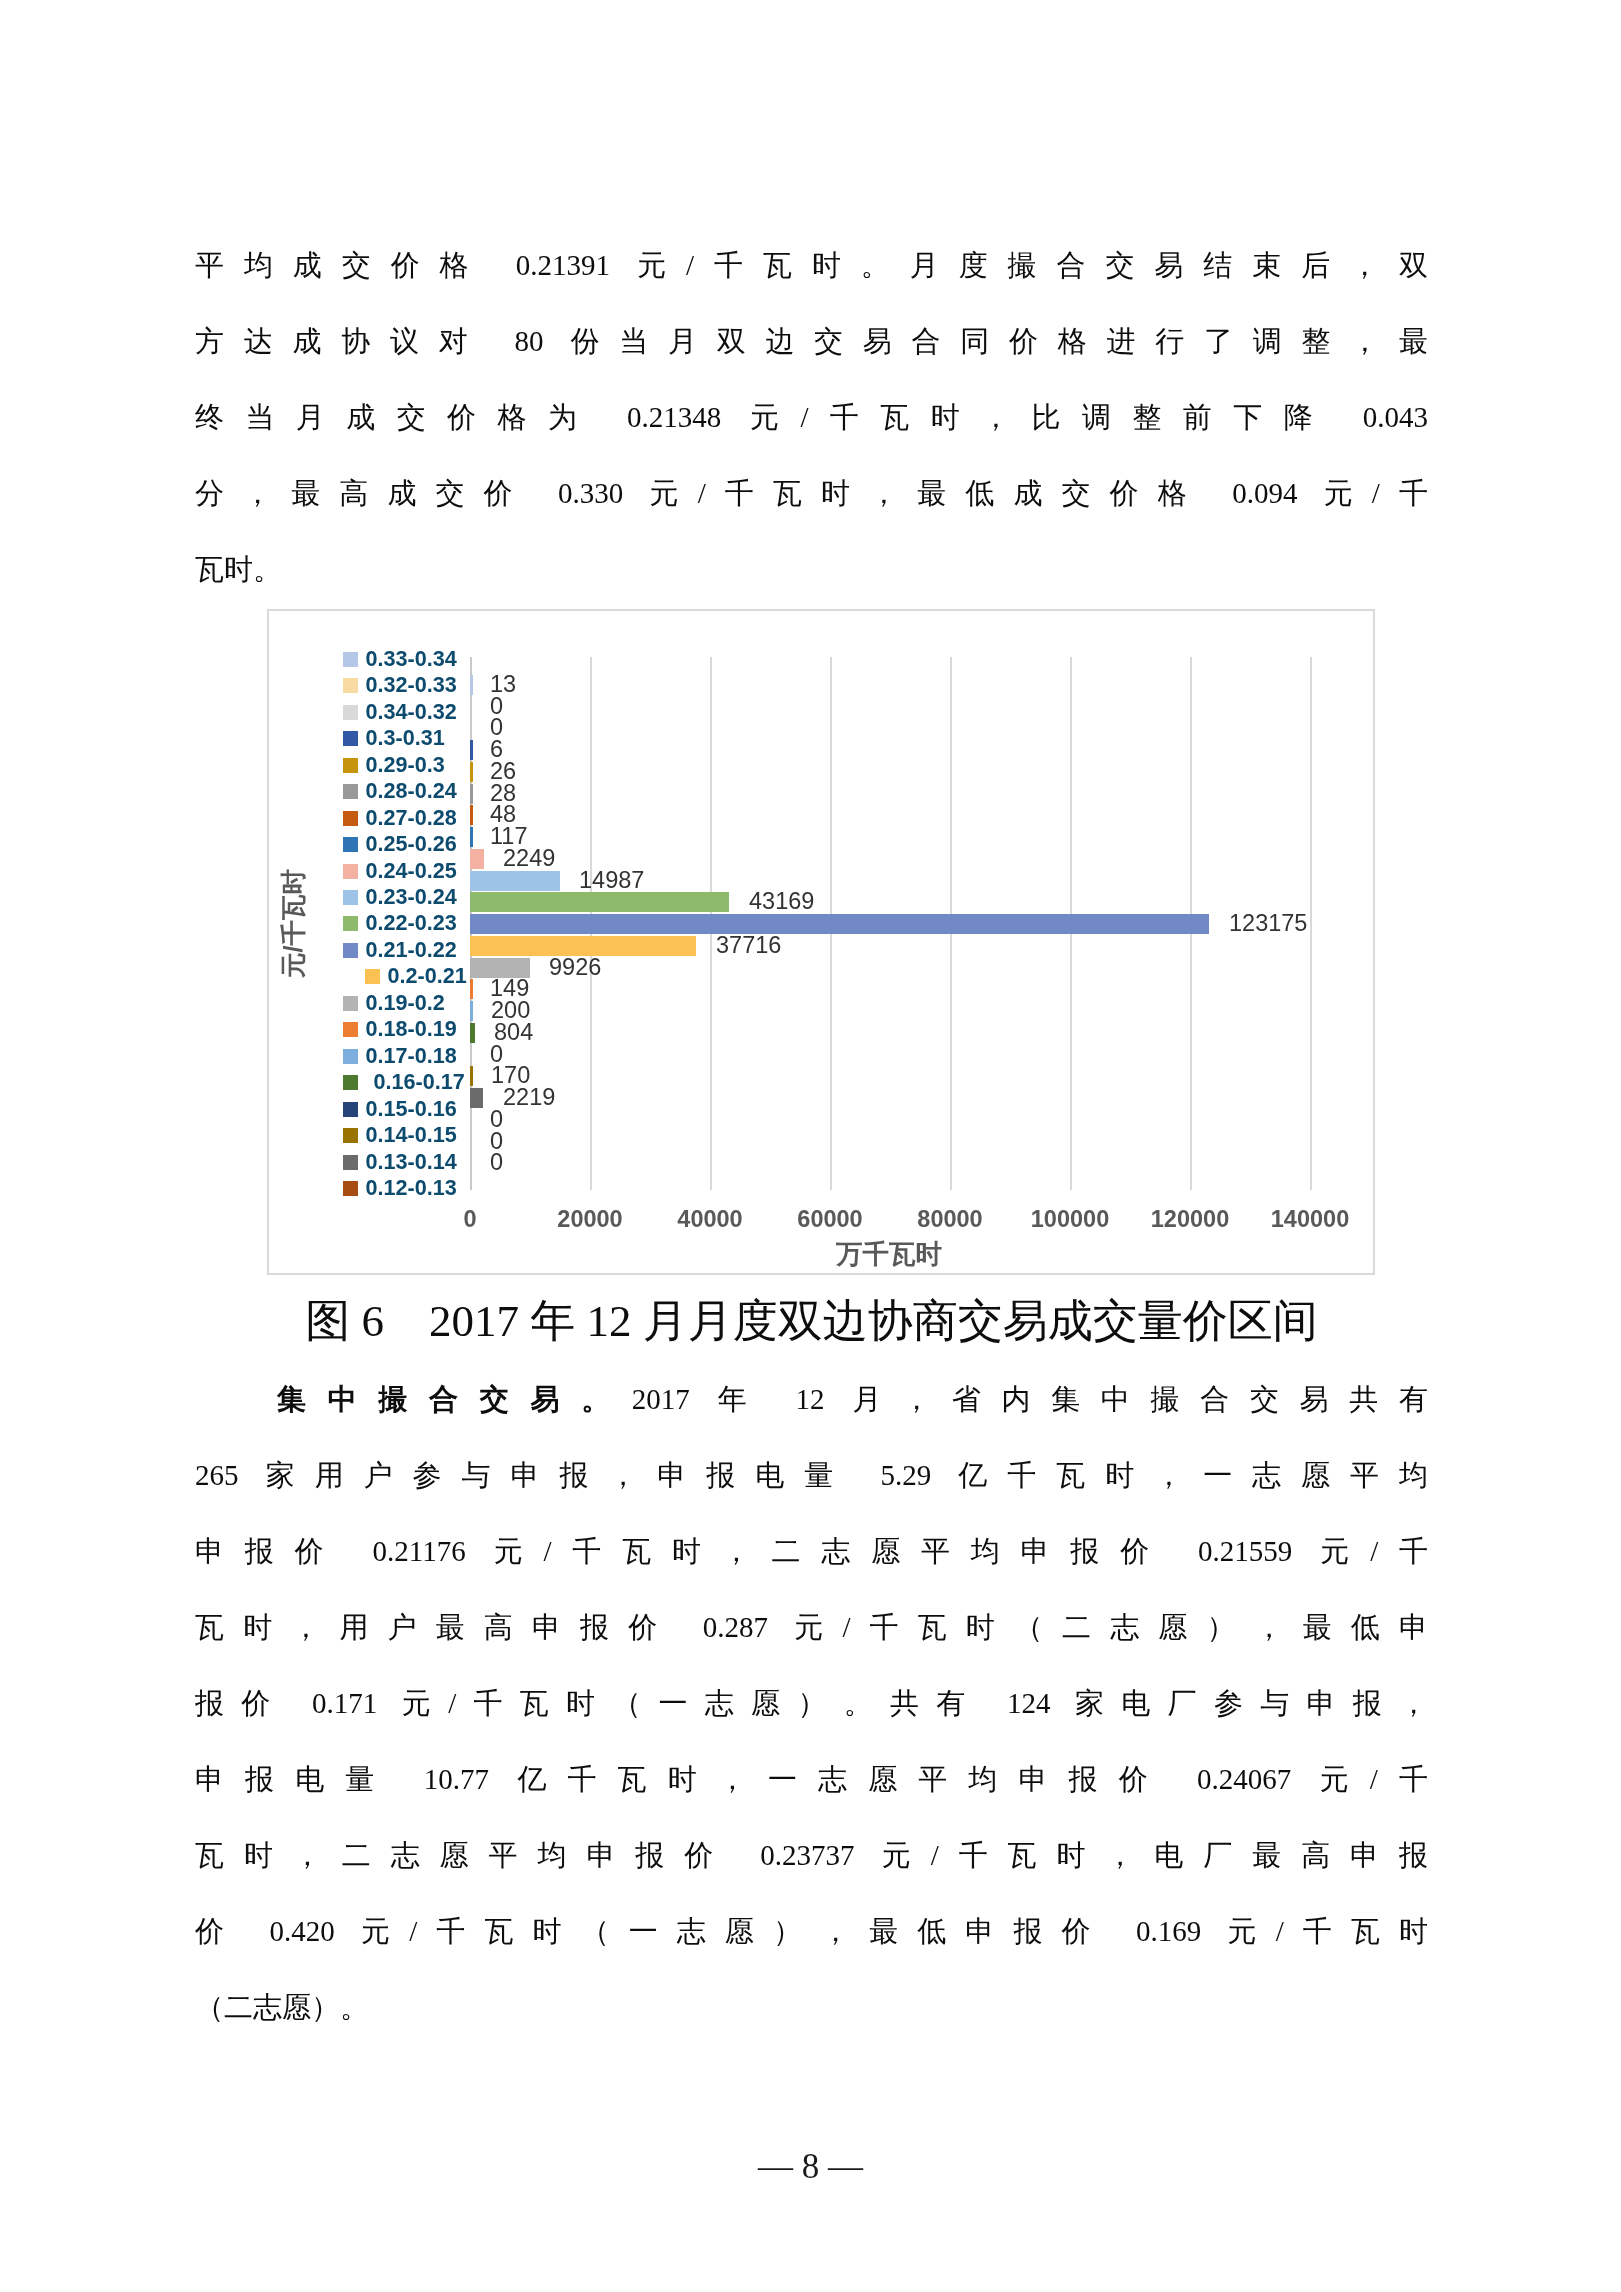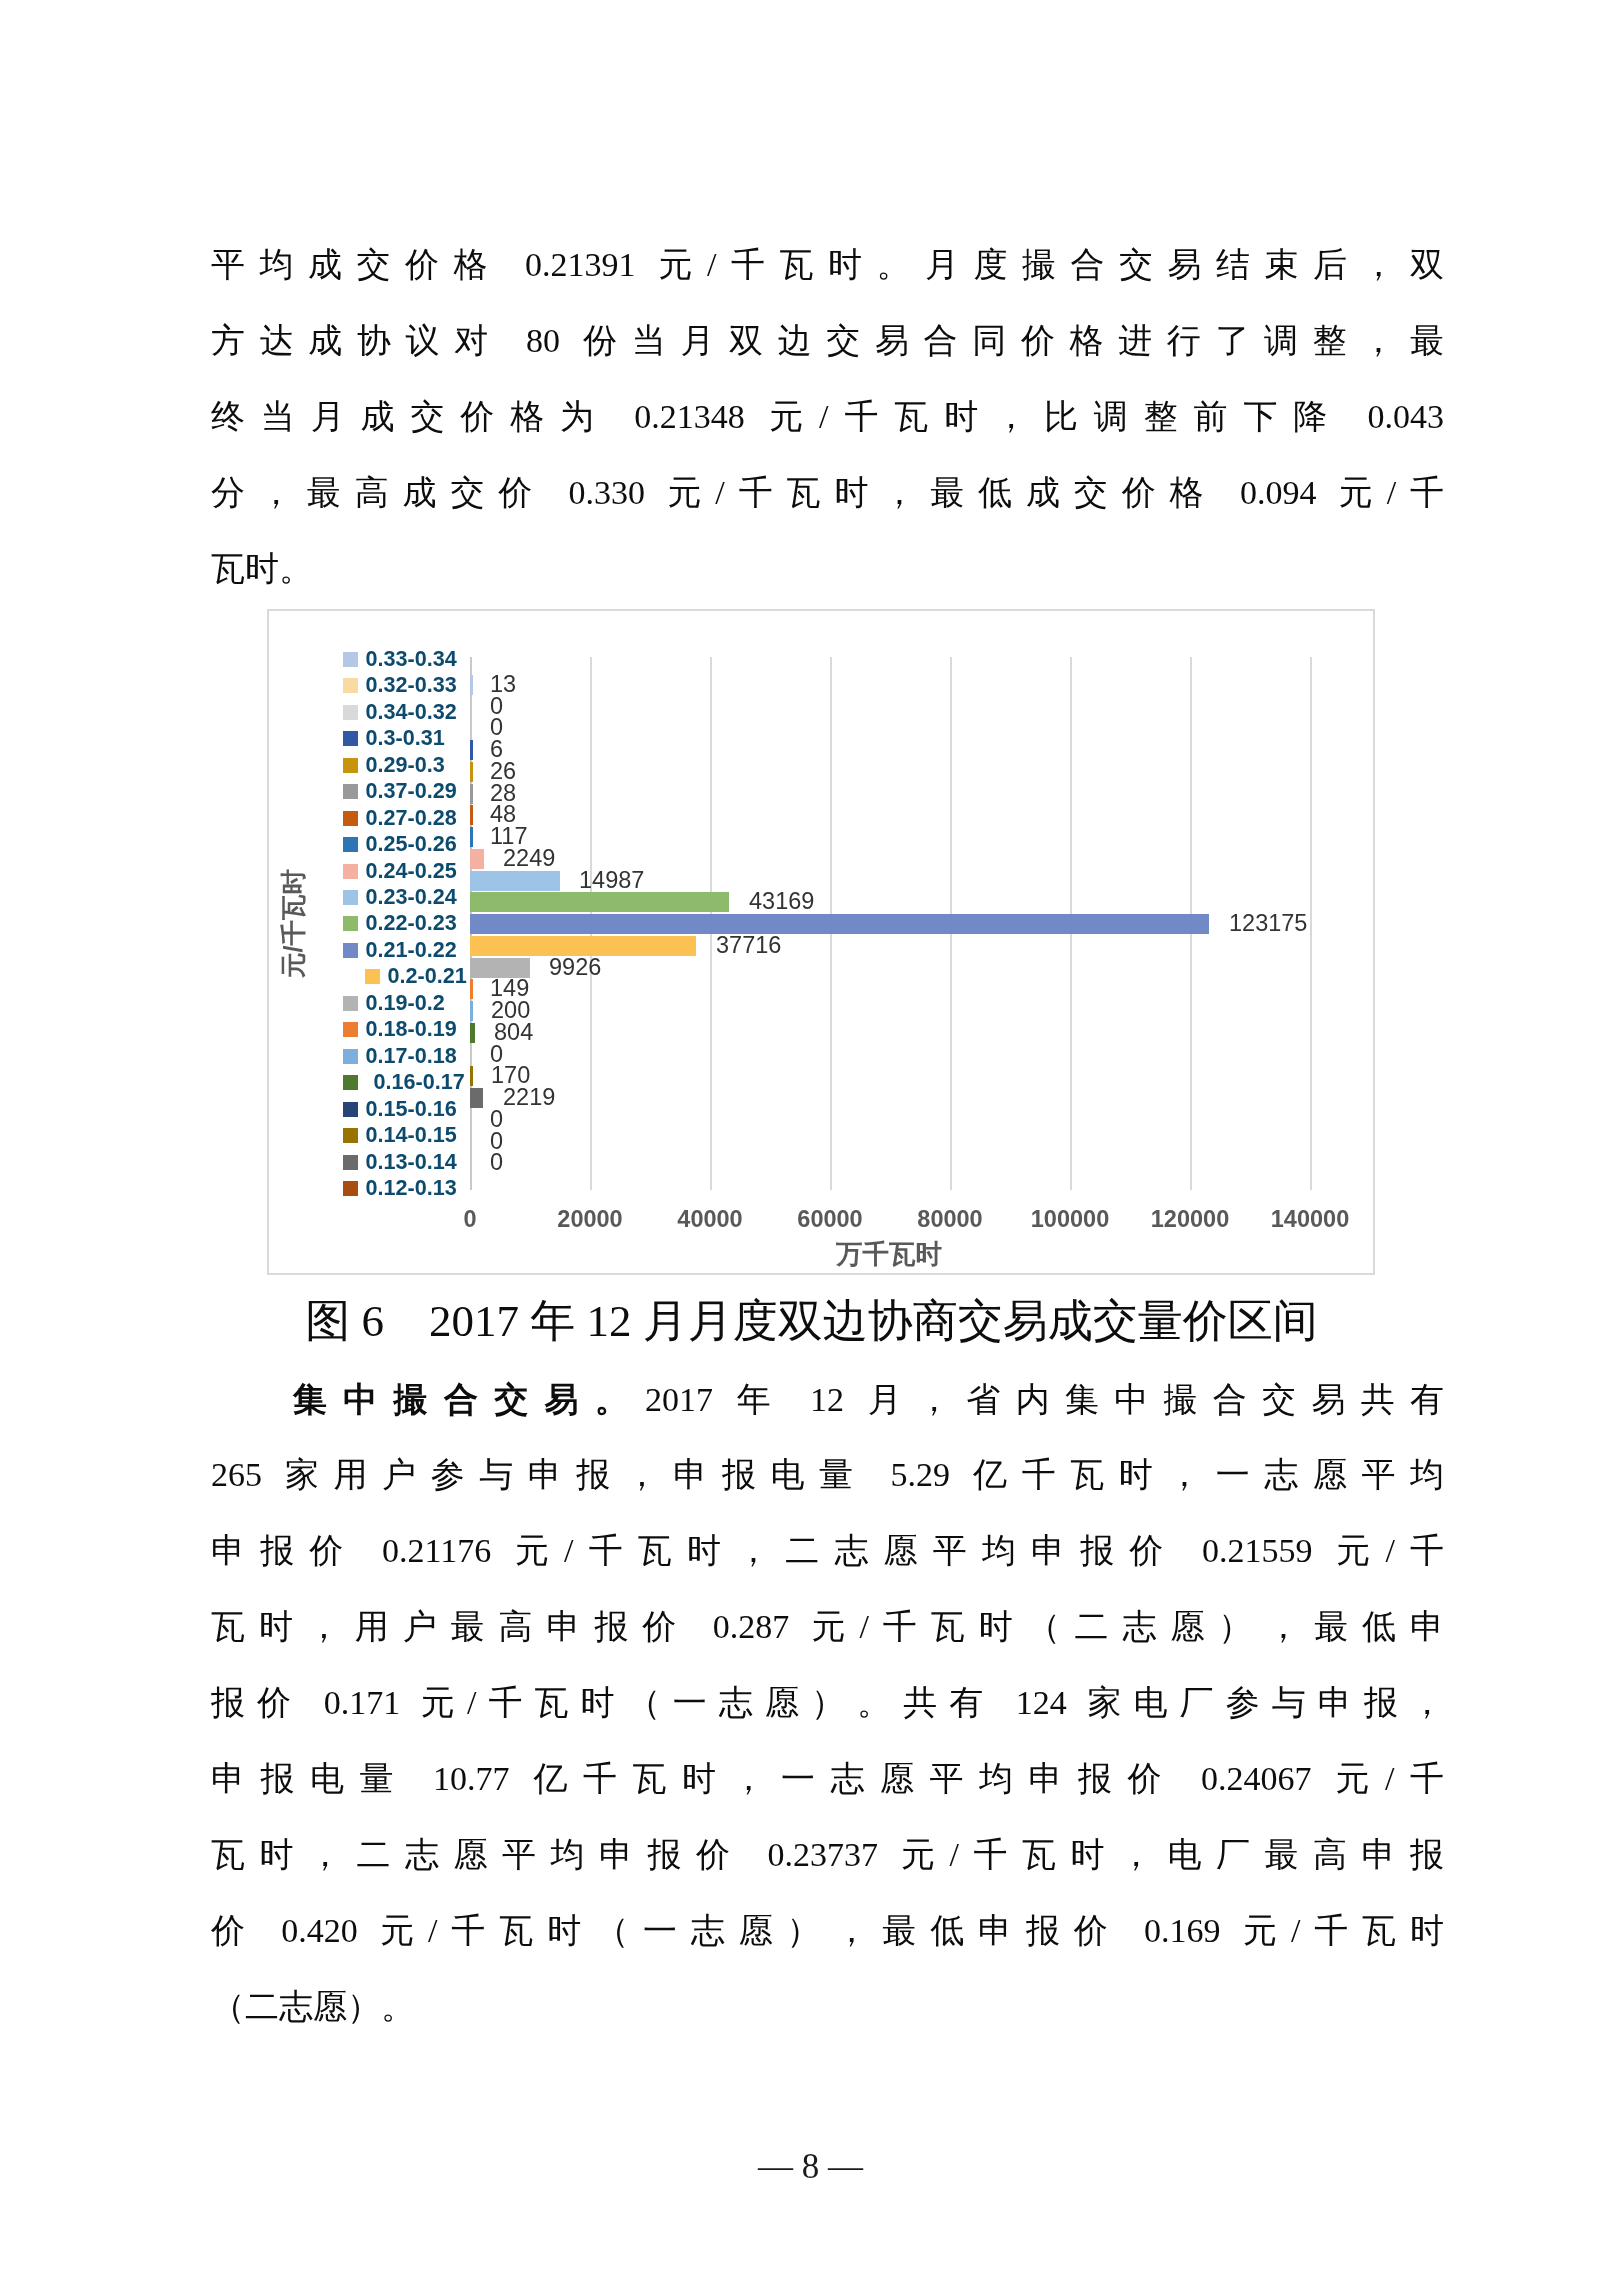--- a/index.html
+++ b/index.html
@@ -1,20 +1,20 @@
 <!DOCTYPE html>
 <html><head>
 <meta charset="utf-8">
 <style>
   html,body{margin:0;padding:0;background:#ffffff;}
   .page{
     position:relative;width:1621px;height:2293px;background:#ffffff;
     font-family:"Liberation Serif","DejaVu Serif",serif;color:#111111;overflow:hidden;
   }
-  .bodytext{position:absolute;left:195px;width:1233px;font-size:34px;color:#0d0d0d;margin-left:16px;}
+  .bodytext{position:absolute;left:195px;width:1233px;font-size:29px;color:#0d0d0d;}
   .textline{height:76px;line-height:76px;text-align:justify;text-align-last:justify;white-space:normal;}
   .textline.lastline{text-align-last:left;}
   .textline b{font-family:"Liberation Sans","DejaVu Sans",sans-serif;font-weight:700;letter-spacing:1px;}
   .indent2{padding-left:82px;}
   .caption{position:absolute;left:195px;width:1233px;height:76px;line-height:76px;
     font-size:45px;text-align:center;color:#0d0d0d;}
   .pagenum{position:absolute;left:0;width:1621px;height:59px;line-height:59px;
     text-align:center;font-size:35px;color:#1a1a1a;}
   
   .chart{
@@ -123,21 +123,21 @@
       <div class="legend-item" style="left: 74px; top: 114px;">
         <span class="legend-swatch" style="background: rgb(48, 88, 165);"></span>
         <span class="legend-label">0.3-0.31</span>
       </div>
       <div class="legend-item" style="left: 74px; top: 141px;">
         <span class="legend-swatch" style="background: rgb(199, 148, 14);"></span>
         <span class="legend-label">0.29-0.3</span>
       </div>
       <div class="legend-item" style="left: 74px; top: 167px;">
         <span class="legend-swatch" style="background: rgb(153, 153, 153);"></span>
-        <span class="legend-label">0.37-0.29</span>
+        <span class="legend-label">0.28-0.24</span>
       </div>
       <div class="legend-item" style="left: 74px; top: 194px;">
         <span class="legend-swatch" style="background: rgb(197, 90, 17);"></span>
         <span class="legend-label">0.27-0.28</span>
       </div>
       <div class="legend-item" style="left: 74px; top: 220px;">
         <span class="legend-swatch" style="background: rgb(46, 117, 182);"></span>
         <span class="legend-label">0.25-0.26</span>
       </div>
       <div class="legend-item" style="left: 74px; top: 247px;">

